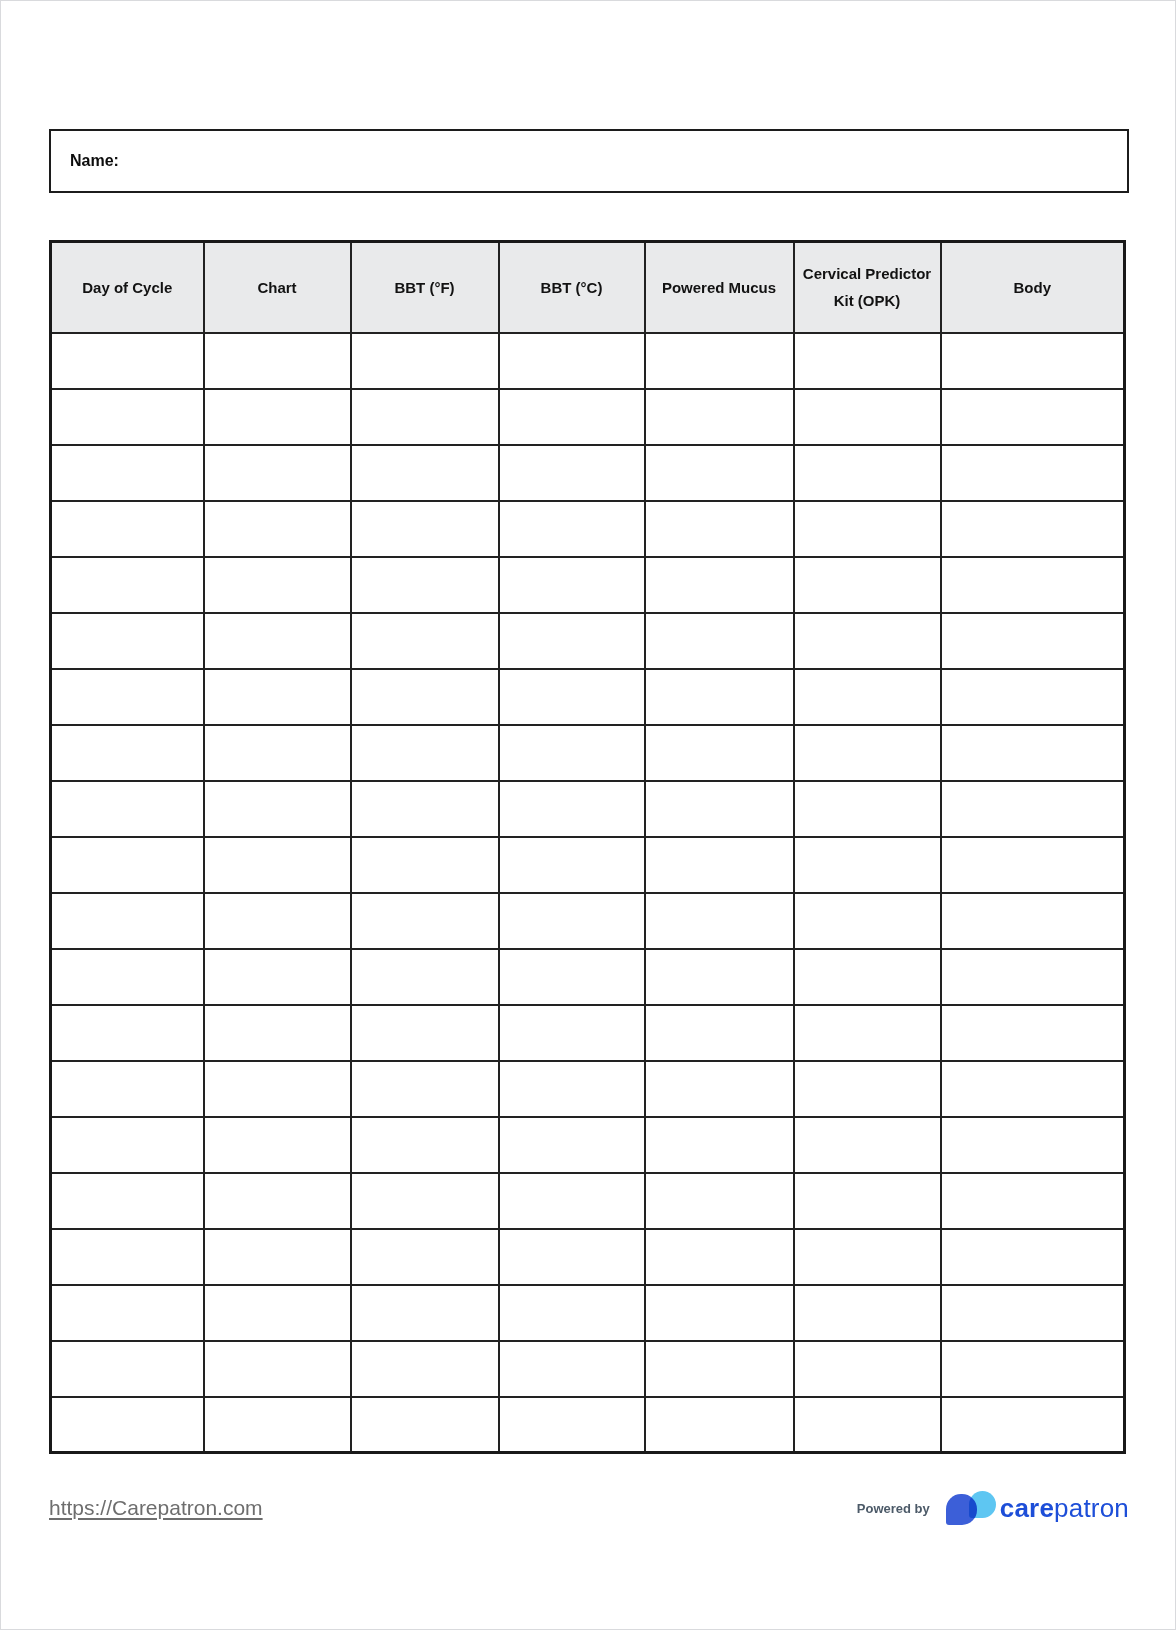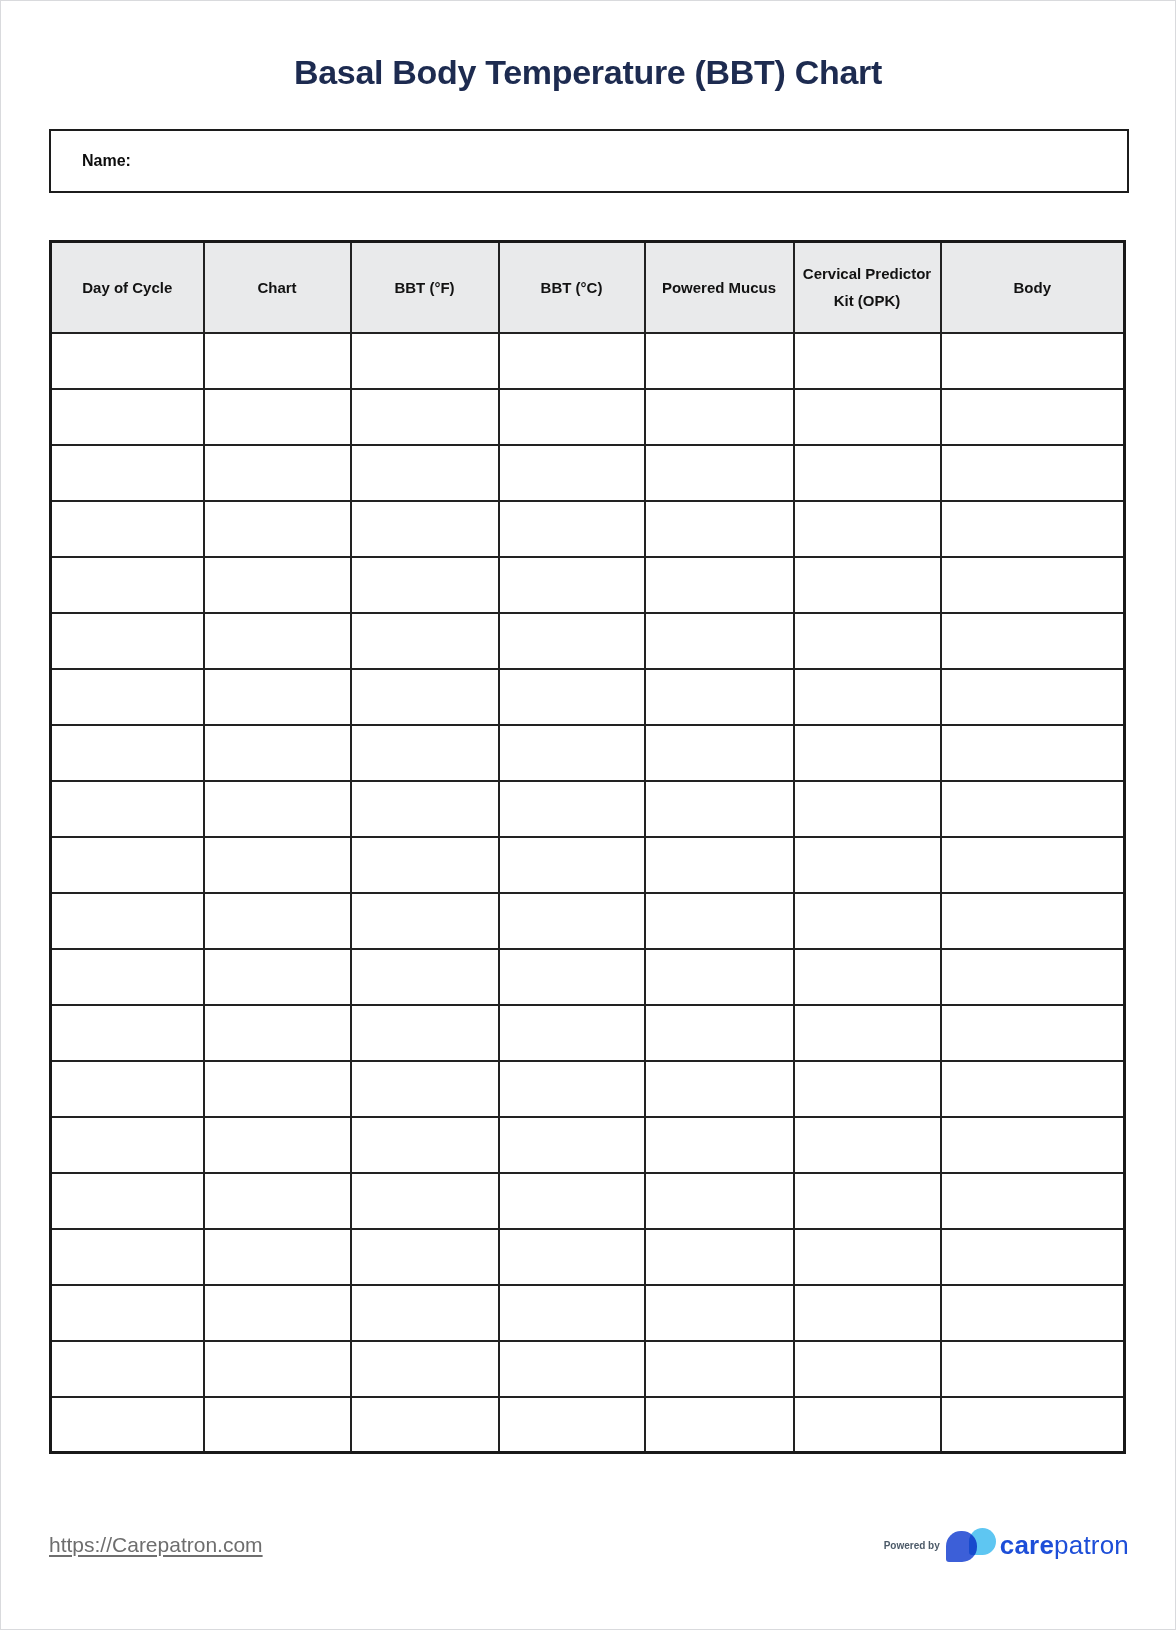--- a/index.html
+++ b/index.html
@@ -37,21 +37,20 @@
     border: 2.5px solid #1c1c1c;
     display: flex;
     align-items: center;
     padding-left: 19px;
     background: #ffffff;
   }
   .name-label {
     font-size: 16px;
     font-weight: bold;
     color: #0d0d0d;
-    margin-left: 12px;
   }
   .name-value {
     flex: 1;
     height: 100%;
     margin-left: 8px;
     font-size: 16px;
     color: #0d0d0d;
   }
 
   table.bbt {
@@ -88,43 +87,43 @@
   .c0 { width: 153px; }
   .c1 { width: 147px; }
   .c2 { width: 148px; }
   .c3 { width: 146px; }
   .c4 { width: 149px; }
   .c5 { width: 147px; }
   .c6 { width: 184px; }
 
   .footer {
     position: absolute;
-    top: 1520px;
+    top: 1483px;
     left: 48px;
     width: 1080px;
     height: 48px;
     display: flex;
     justify-content: space-between;
     align-items: center;
   }
   .footer-link {
     font-size: 21px;
     color: #6e6e6e;
     text-decoration: underline;
     text-underline-offset: 3px;
   }
   .branding {
     display: flex;
     align-items: center;
   }
   .powered-by {
-    font-size: 10px;
+    font-size: 13px;
     font-weight: bold;
     color: #4c5a68;
-    margin-right: 6px;
+    margin-right: 16px;
   }
   .logo-bubbles {
     position: relative;
     width: 50px;
     height: 34px;
     display: inline-block;
   }
   .bubble-dark {
     position: absolute;
     left: 0;
@@ -151,21 +150,20 @@
     margin-left: 4px;
   }
   .wordmark b { font-weight: bold; }
   .wordmark span { font-weight: normal; }
 </style>
 </head>
 <body>
 
 <div class="page">
 
-  <h1 class="title">Basal Body Temperature (BBT) Chart</h1>
 
   <div class="name-box">
     <span class="name-label">Name:</span>
     <span class="name-value"></span>
   </div>
 
   <table class="bbt">
     <colgroup>
         <col class="c0">
         <col class="c1">

